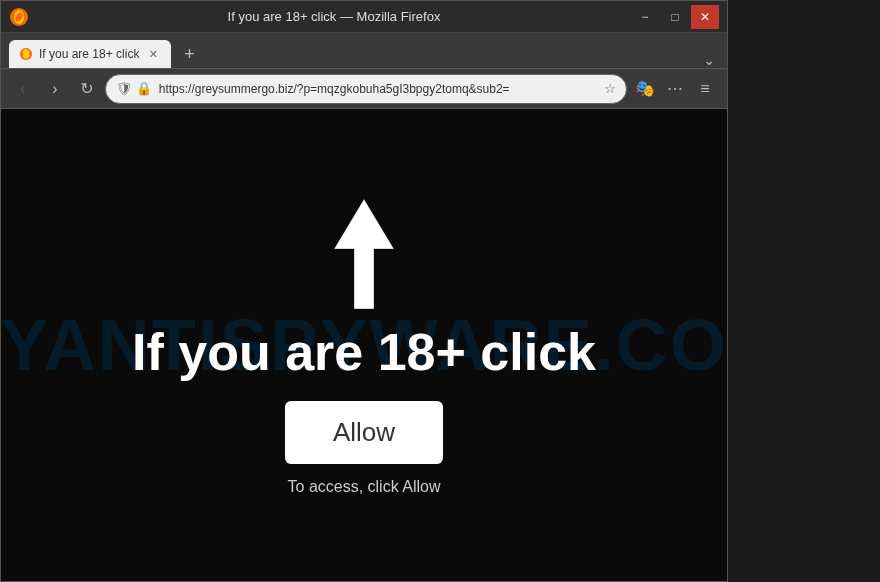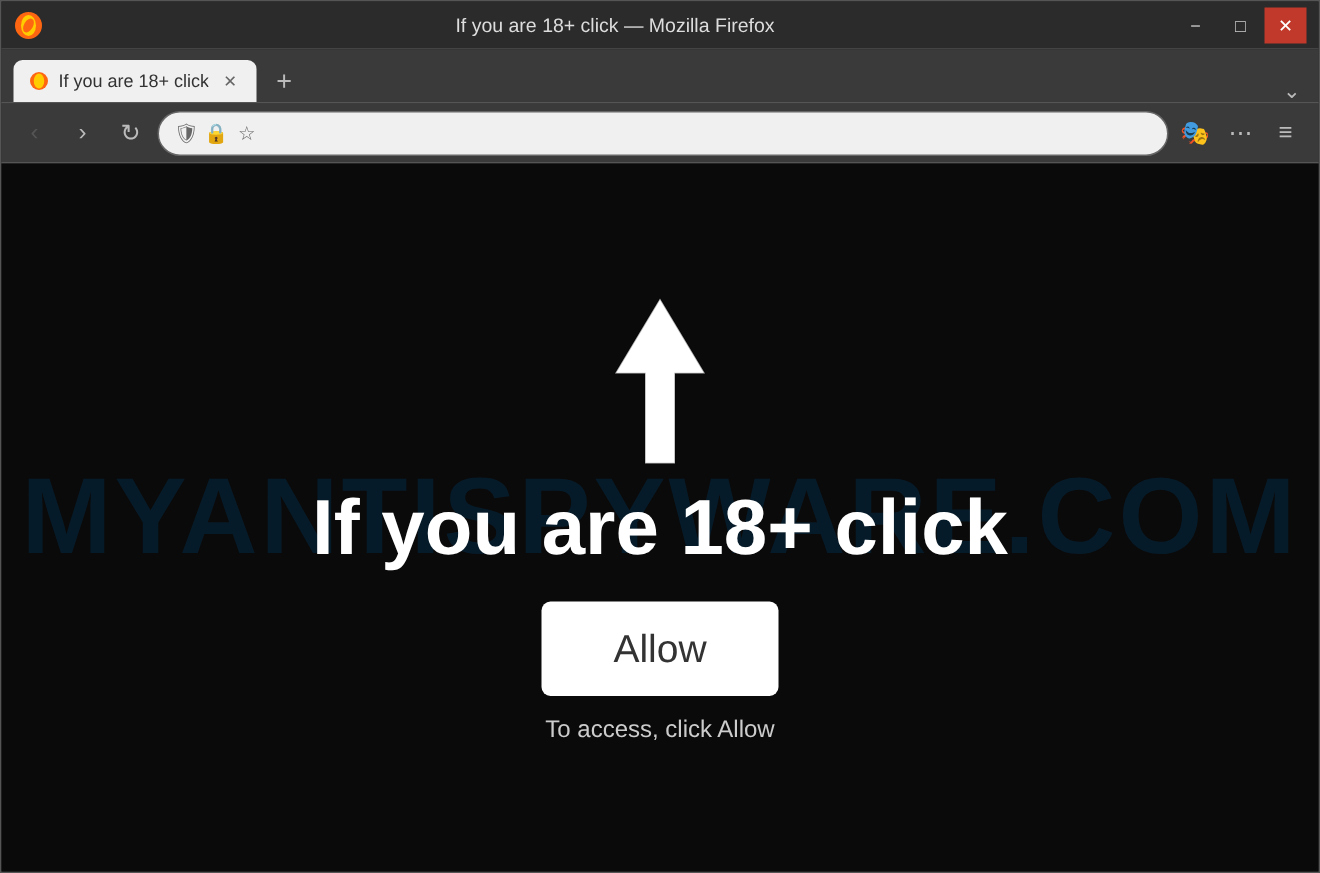--- a/index.html
+++ b/index.html
@@ -1,19 +1,19 @@
 <!DOCTYPE html>
 <html><head>
   <meta charset="utf-8">
   <style>
     * { margin: 0; padding: 0; box-sizing: border-box; }
     body { width: 880px; height: 582px; overflow: hidden; font-family: Arial, sans-serif; background: #1a1a1a; }
 
     
-    .window { width: 880px; height: 582px; display: flex; flex-direction: column; border: 1px solid #555; }
+    .window { width: 728px; height: 582px; display: flex; flex-direction: column; border: 1px solid #555; }
 
     
     .titlebar {
       background: #2b2b2b;
       height: 32px;
       display: flex;
       align-items: center;
       padding: 0 8px;
       flex-shrink: 0;
       border-bottom: 1px solid #444;
@@ -207,20 +207,21 @@
 
   <div class="navbar">
     <button class="nav-btn disabled">‹</button>
     <button class="nav-btn">›</button>
     <button class="nav-btn">↻</button>
     <div class="address-bar">
       <div class="address-icons">
         <span class="addr-icon">🛡</span>
         <span class="addr-icon">🔒</span>
       </div>
+      <span class="address-text">https://greysummergo.biz/?p=mqzgkobuha5gI3bpgy2tomq&amp;sub2=</span>
       <span class="addr-icon">☆</span>
     </div>
     <div class="toolbar-right">
       <button class="nav-btn">🎭</button>
       <button class="nav-btn">⋯</button>
       <button class="nav-btn">≡</button>
     </div>
   </div>
 
   <div class="webpage">

